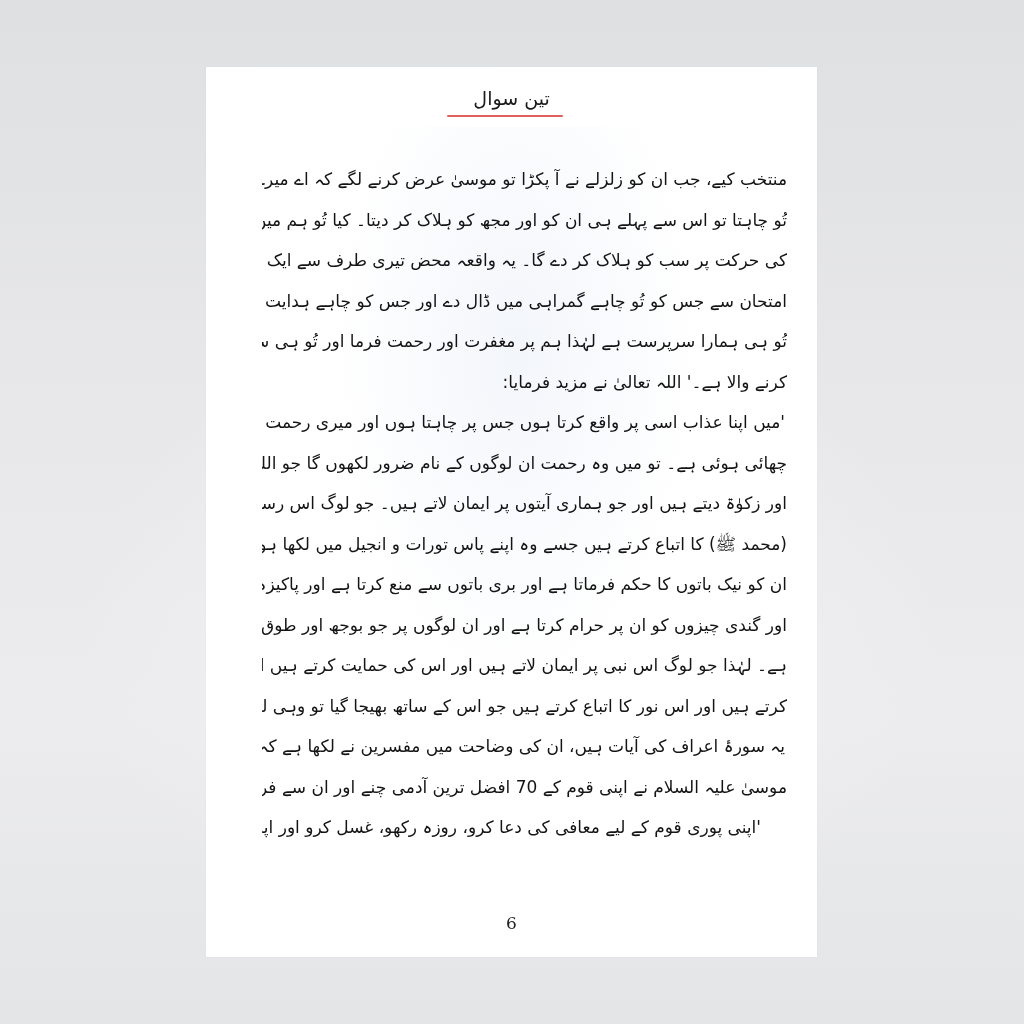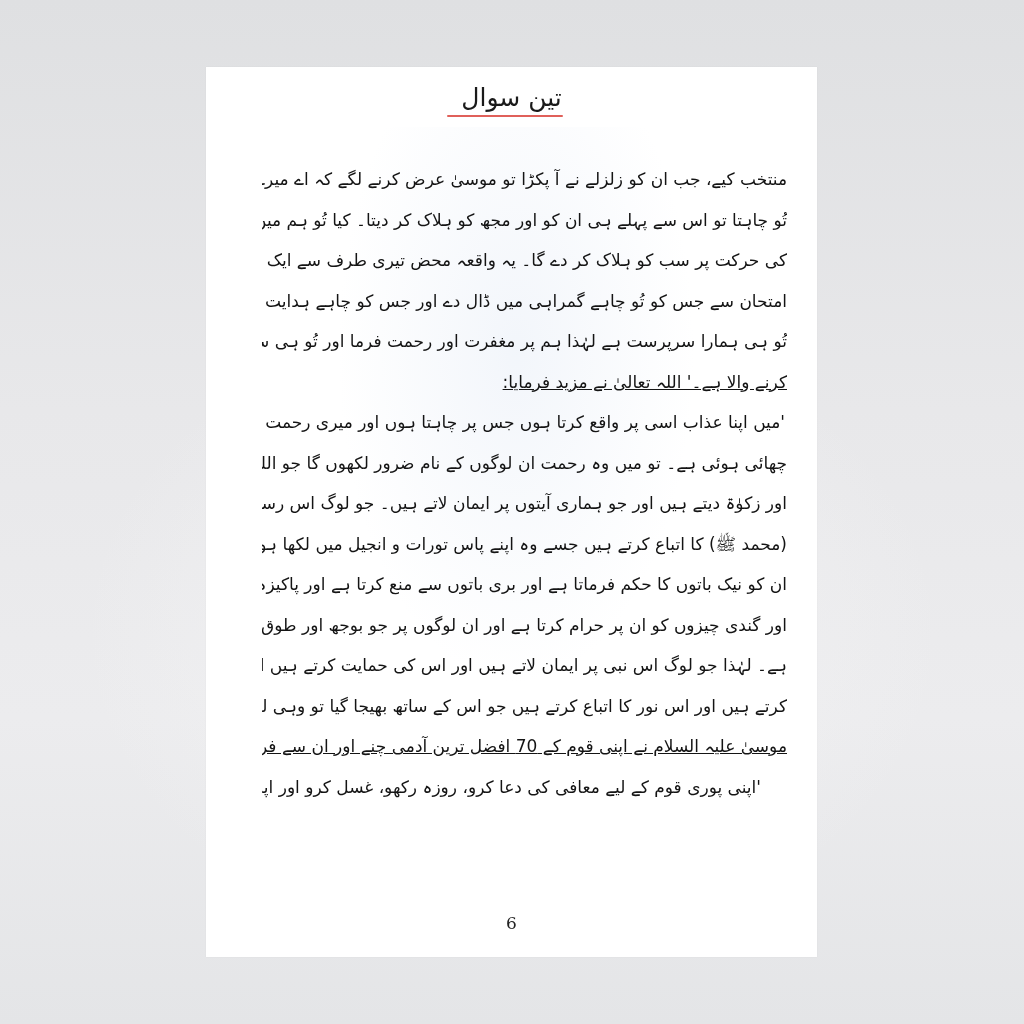--- a/index.html
+++ b/index.html
@@ -38,21 +38,21 @@
       position: absolute;
       left: 0;
       right: 0;
       top: 18px;
       text-align: center;
     }
     .header-title {
       display: inline-block;
       direction: rtl;
       font-family: "DejaVu Sans", sans-serif;
-      font-size: 25px;
+      font-size: 19px;
       color: #1a1a1a;
       line-height: 26px;
     }
     .header-rule {
       position: absolute;
       left: 241px;
       top: 48px;
       width: 116px;
       height: 2px;
       background: #e0605a;
@@ -74,21 +74,20 @@
       display: block;
       height: 40.5px;
       line-height: 40.5px;
       white-space: nowrap;
       overflow: hidden;
       text-align: justify;
       text-align-last: justify;
     }
     .line.short {
       text-align-last: right;
-      text-decoration: underline;
     }
     .line.indent-small {
       padding-right: 2px;
     }
     .line.center-ish {
       text-align-last: right;
       padding-right: 26px;
     }
     .page-number {
       position: absolute;
@@ -120,18 +119,19 @@
     <span class="line">تُو ہی ہمارا سرپرست ہے لہٰذا ہم پر مغفرت اور رحمت فرما اور تُو ہی سب سے بہتر معاف</span>
     <span class="line short">کرنے والا ہے۔' اللہ تعالیٰ نے مزید فرمایا:</span>
     <span class="line indent-small">'میں اپنا عذاب اسی پر واقع کرتا ہوں جس پر چاہتا ہوں اور میری رحمت ہر چیز پر</span>
     <span class="line">چھائی ہوئی ہے۔ تو میں وہ رحمت ان لوگوں کے نام ضرور لکھوں گا جو اللہ سے ڈرتے ہیں</span>
     <span class="line">اور زکوٰۃ دیتے ہیں اور جو ہماری آیتوں پر ایمان لاتے ہیں۔ جو لوگ اس رسول نبی اُمی</span>
     <span class="line">(محمد ﷺ) کا اتباع کرتے ہیں جسے وہ اپنے پاس تورات و انجیل میں لکھا ہوا پاتے ہیں وہ</span>
     <span class="line">ان کو نیک باتوں کا حکم فرماتا ہے اور بری باتوں سے منع کرتا ہے اور پاکیزہ چیزوں کو حلال</span>
     <span class="line">اور گندی چیزوں کو ان پر حرام کرتا ہے اور ان لوگوں پر جو بوجھ اور طوق تھے ان کو اتارتا</span>
     <span class="line">ہے۔ لہٰذا جو لوگ اس نبی پر ایمان لاتے ہیں اور اس کی حمایت کرتے ہیں اور اس کی مدد</span>
     <span class="line">کرتے ہیں اور اس نور کا اتباع کرتے ہیں جو اس کے ساتھ بھیجا گیا تو وہی لوگ فلاح</span>
+    <span class="line indent-small">یہ سورۂ اعراف کی آیات ہیں، ان کی وضاحت میں مفسرین نے لکھا ہے کہ</span>
     <span class="line short">موسیٰ علیہ السلام نے اپنی قوم کے 70 افضل ترین آدمی چنے اور ان سے فرمایا:</span>
     <span class="line center-ish">'اپنی پوری قوم کے لیے معافی کی دعا کرو، روزہ رکھو، غسل کرو اور اپنے</span>
   </div>
 
   <div class="page-number">6</div>
 </div>
 
 </body></html>

